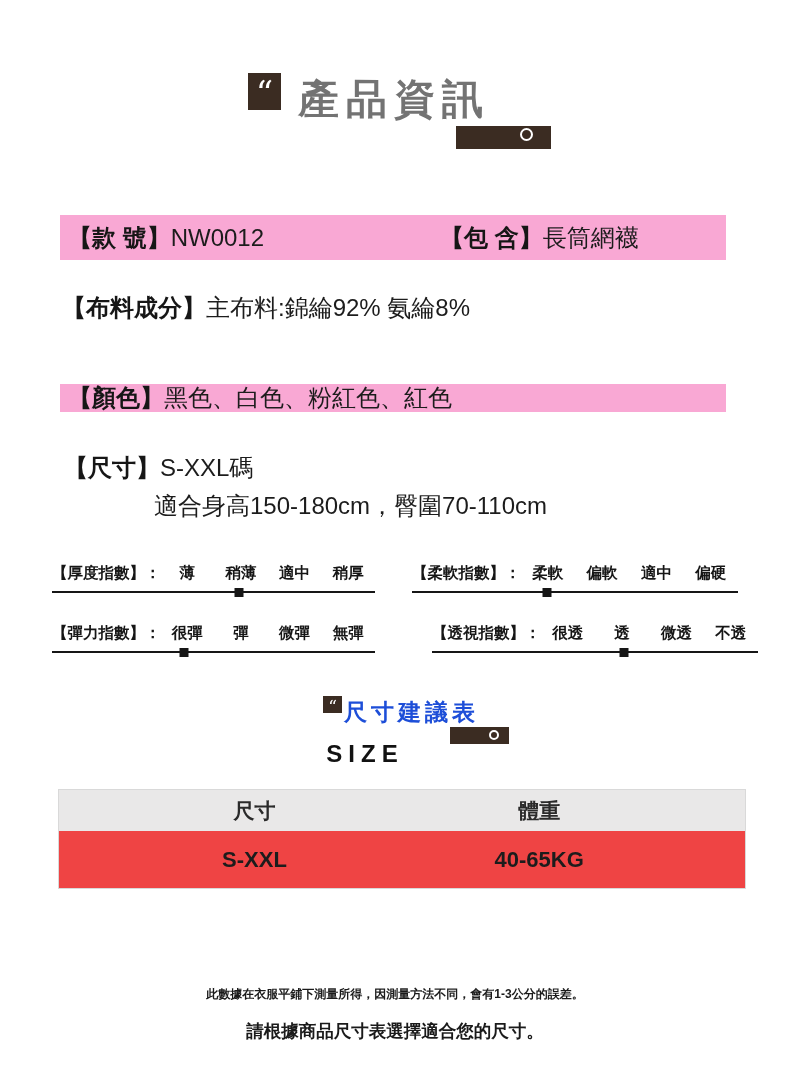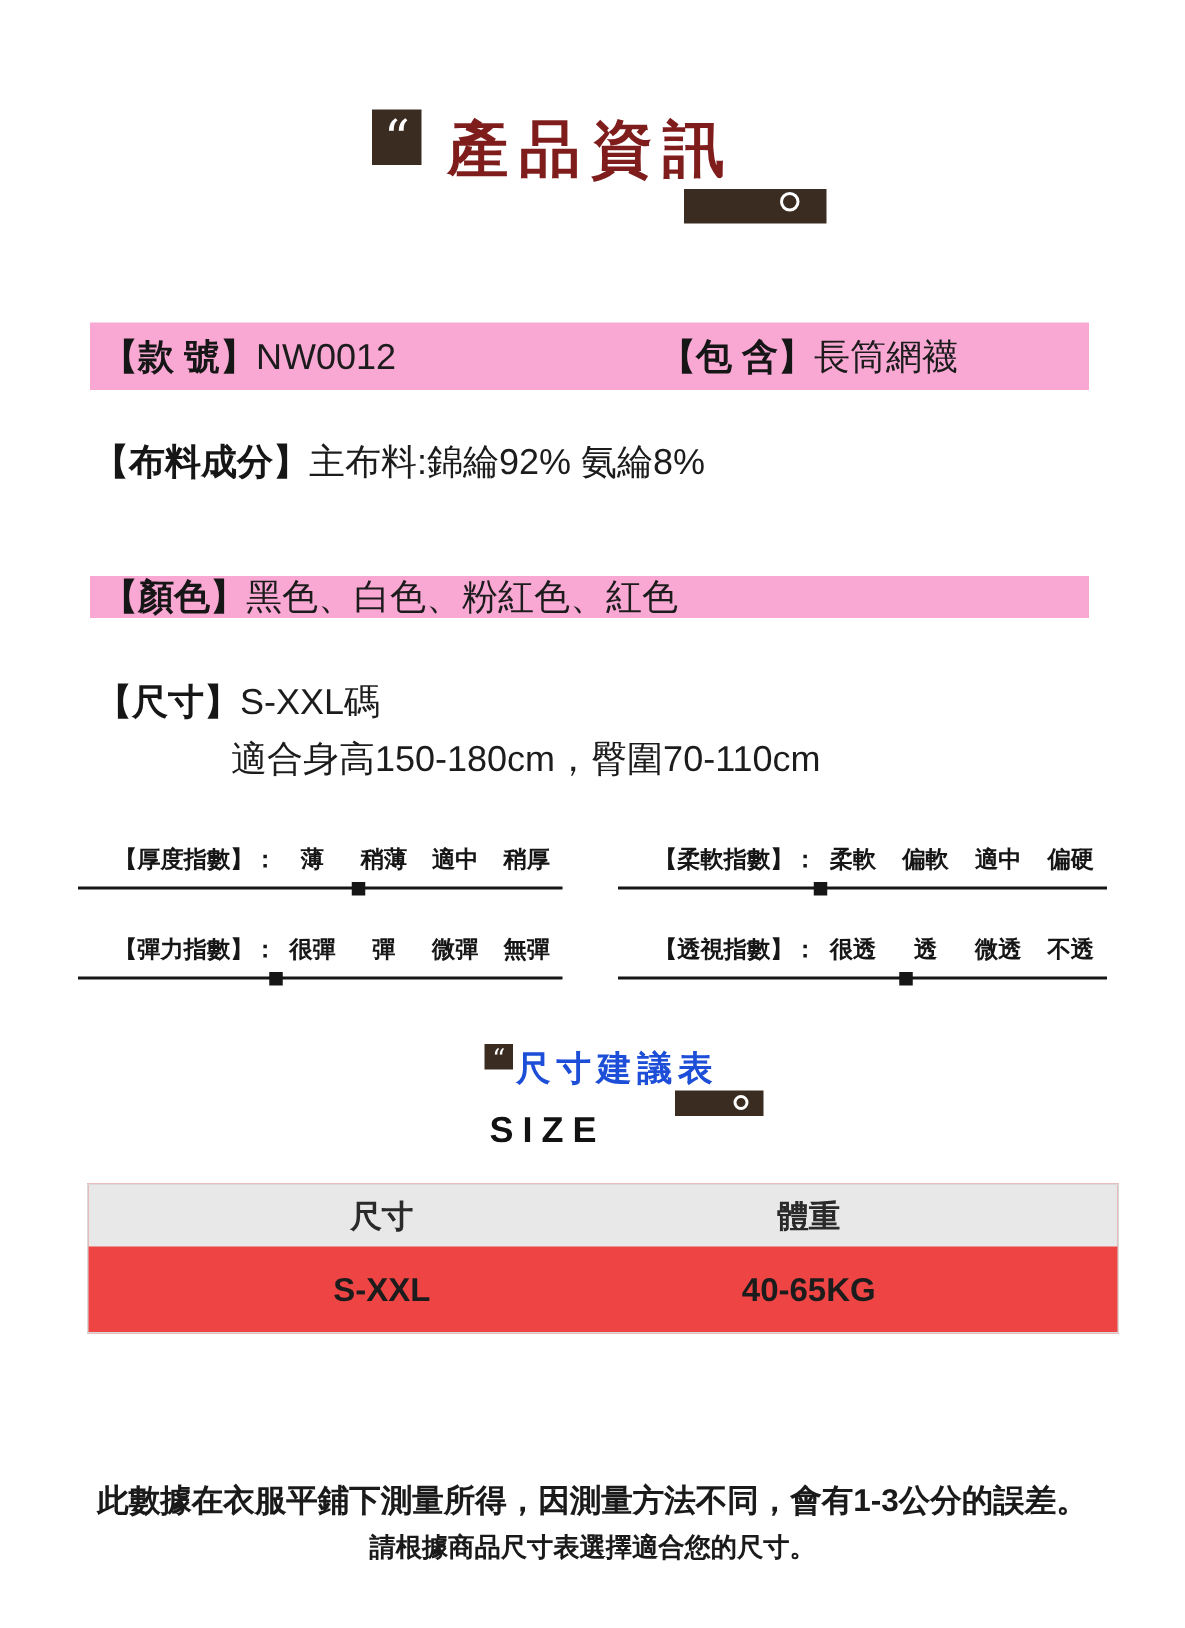--- a/index.html
+++ b/index.html
@@ -14,21 +14,21 @@
   
   .quote-badge{
     position:absolute;background:#3b2c22;color:#fff;
     display:flex;align-items:flex-start;justify-content:center;
     font-family:"DejaVu Serif","Liberation Serif",serif;
   }
   .quote-lg{left:248px;top:73px;width:33px;height:37px;font-size:34px;line-height:40px;}
   .quote-sm{left:323px;top:696px;width:19px;height:17px;font-size:17px;line-height:20px;}
   .page-title{
     position:absolute;left:298px;top:72px;
-    font-size:41px;font-weight:bold;letter-spacing:7px;color:#7f1d1d;
+    font-size:41px;font-weight:bold;letter-spacing:7px;color:#737373;
     white-space:nowrap;
   }
   .deco-rect{position:absolute;background:#3b2c22;}
   .deco-rect .ring{
     position:absolute;border-radius:50%;border:2px solid #fff;background:transparent;
   }
   .rect-lg{left:456px;top:126px;width:95px;height:23px;}
   .rect-lg .ring{right:18px;top:2px;width:9px;height:9px;}
   .rect-sm{left:450px;top:727px;width:59px;height:17px;}
   .rect-sm .ring{right:10px;top:3px;width:6px;height:6px;}
@@ -50,22 +50,22 @@
   .text-line .val{font-weight:normal;color:#1c1c1c;}
   .fabric-line{left:62px;top:292px;}
   .size-line{left:64px;top:452px;}
   .size-detail{left:154px;top:490px;font-weight:normal;}
 
   
   .scale{position:absolute;}
   .s1{left:52px;top:563px;width:323px;}
   .s2{left:412px;top:563px;width:326px;}
   .s3{left:52px;top:623px;width:323px;}
-  .s4{left:412px;top:623px;width:326px;}
-  .scale-row{display:flex;font-size:15.5px;font-weight:bold;color:#161616;align-items:baseline;margin-left:24px;}
+  .s4{left:432px;top:623px;width:326px;}
+  .scale-row{display:flex;font-size:15.5px;font-weight:bold;color:#161616;align-items:baseline;}
   .scale-title{white-space:nowrap;}
   .scale-opt{flex:1;text-align:center;white-space:nowrap;}
   .scale-line{position:relative;margin-top:7px;height:2px;background:#161616;}
   .scale-marker{
     position:absolute;top:-3.5px;width:9px;height:9px;background:#161616;
     transform:translateX(-50%);
   }
 
   
   .section-title{
@@ -87,21 +87,21 @@
   .cell{position:absolute;top:50%;transform:translate(-50%,-50%);white-space:nowrap;}
   .c1{left:28.5%;}
   .c2{left:70%;}
 
   
   .footer-line{
     position:absolute;left:0;width:790px;text-align:center;
     font-weight:bold;color:#1a1a1a;white-space:nowrap;
   }
   .f-unit{top:952px;font-size:18px;}
-  .f-note1{top:986px;font-size:21px;}
+  .f-note1{top:986px;font-size:12px;}
   .f-note2{top:1019px;font-size:17.5px;}
 </style>
 </head>
 <body>
 
 <div class="page">
 
   <div class="quote-badge quote-lg">
     <span>“</span>
   </div>

